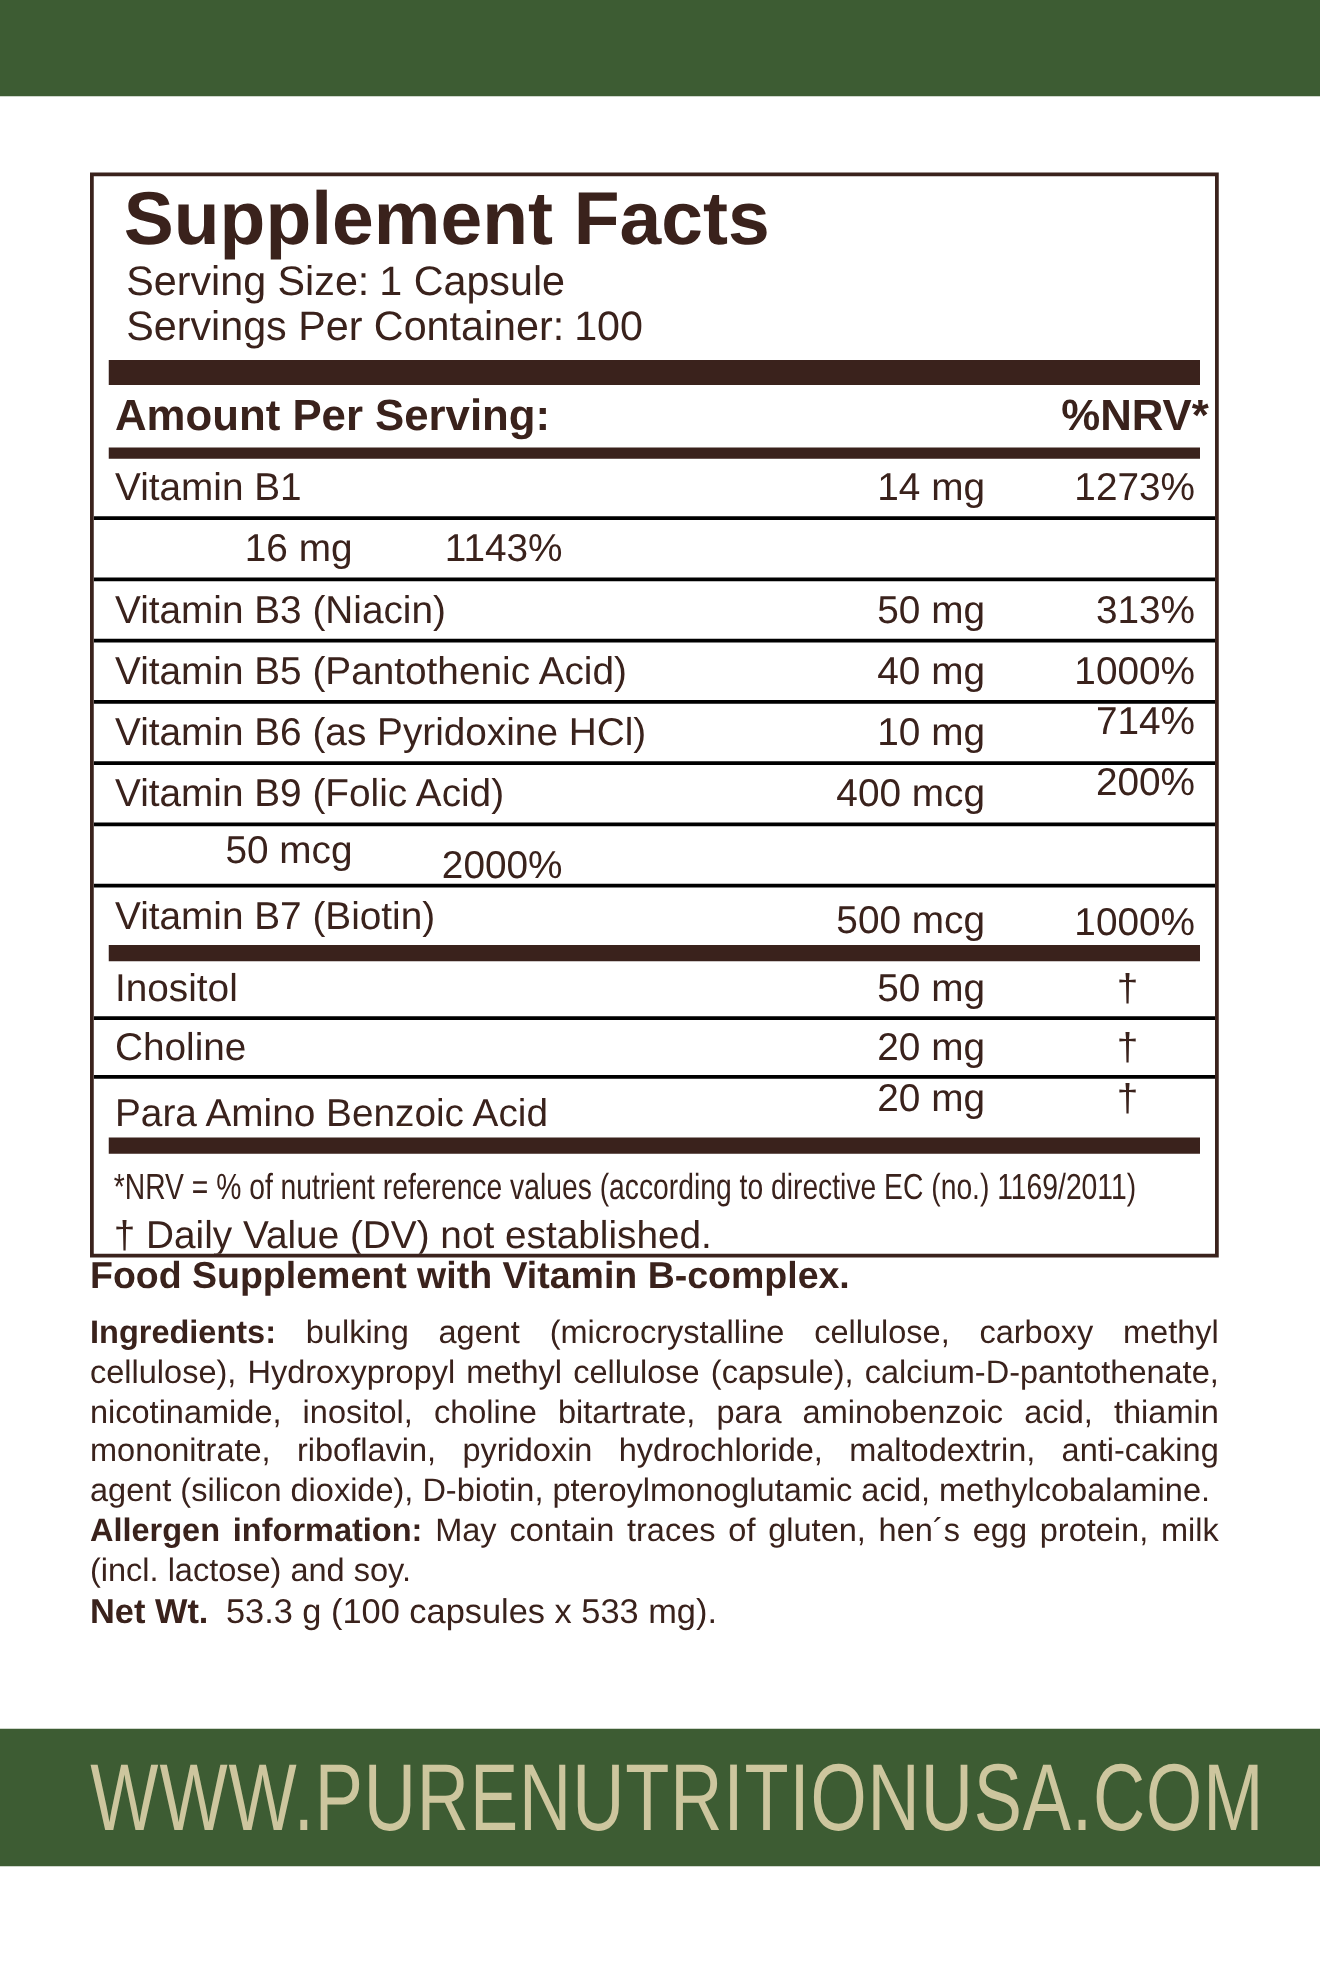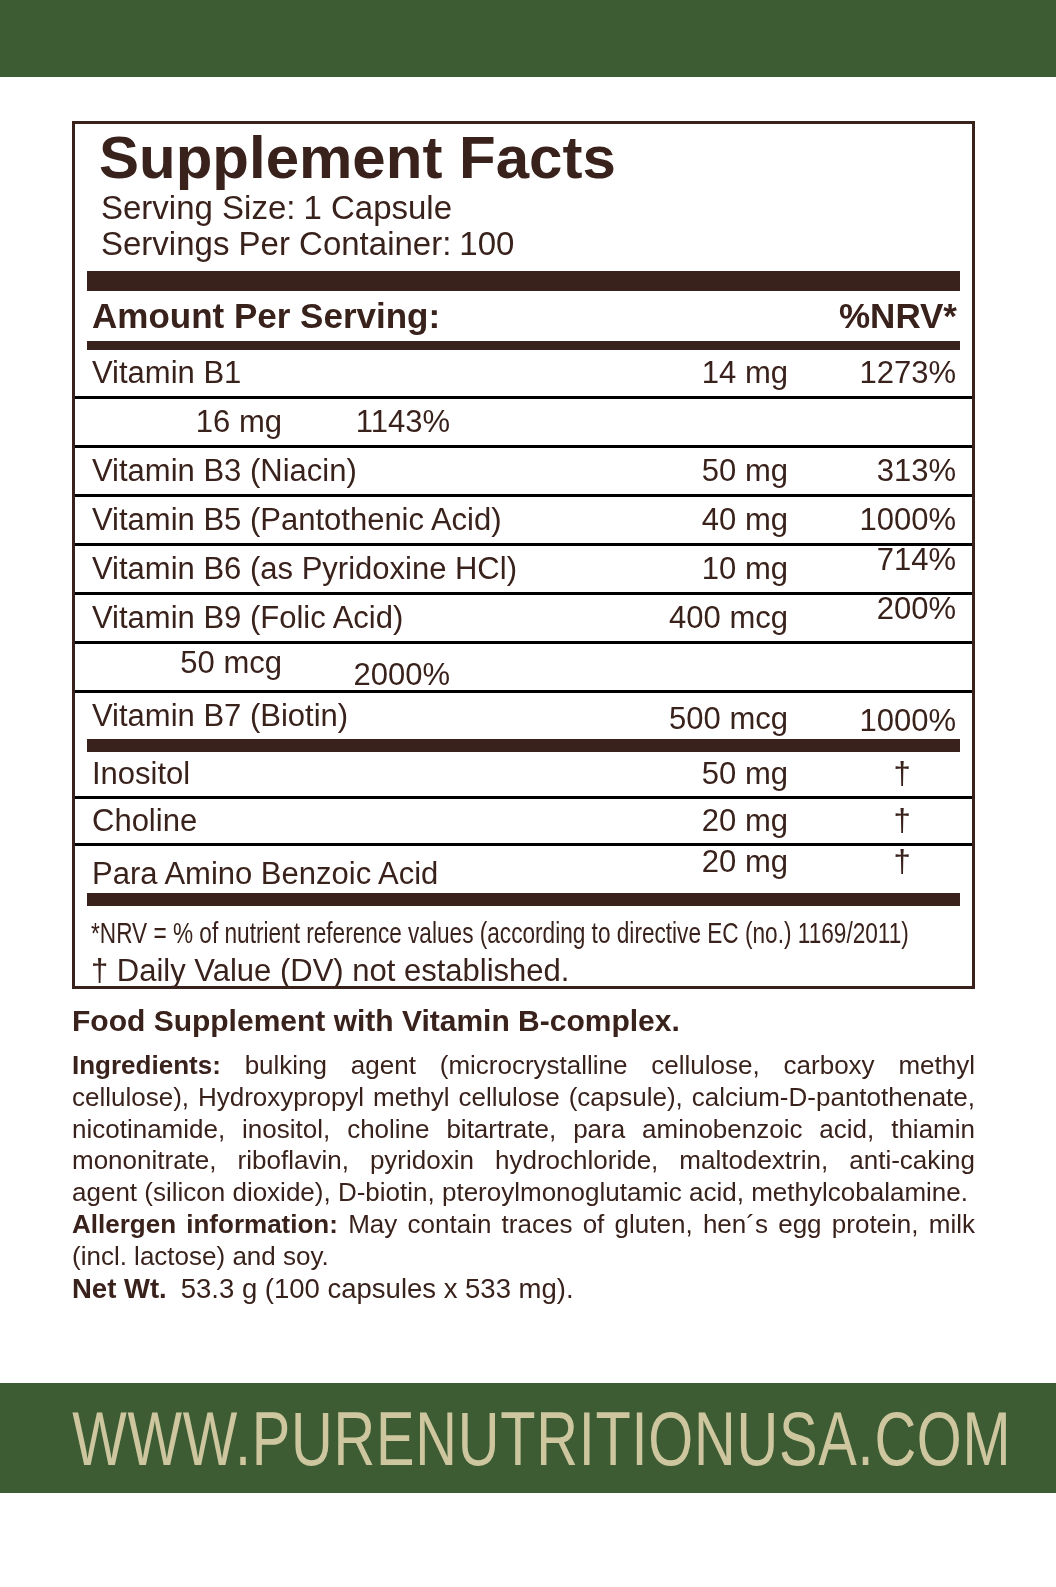--- a/index.html
+++ b/index.html
@@ -28,21 +28,21 @@
     font-size: 76px; font-weight: 400;
     color: #cdc69e;
     transform: scaleX(0.76);
     letter-spacing: 1px;
     white-space: nowrap;
     position: relative; left: 14px;
   }
 
   
   .panel {
-    position: absolute; left: 72px; top: 121px;
+    position: absolute; left: 72px; top: 138px;
     width: 897px; height: 862px;
     border: 3px solid #3a221c;
     background: #fff;
     overflow: hidden;
   }
   .sf-title {
     margin: 2px 0 0 24px;
     font-size: 60px; font-weight: bold;
     letter-spacing: 0px; line-height: 64px;
     white-space: nowrap;
@@ -54,21 +54,21 @@
   }
   .serving-line .val { margin-left: 8px; }
 
   .bar { background: #3a221c; margin: 0 12px; }
   .bar-thick { height: 20px; margin-top: 9px; }
   .bar-mid   { height: 9px; }
   .bar-sep   { height: 13px; }
 
   .hdr-row {
     display: flex; justify-content: space-between; align-items: center;
-    height: 50px; padding: 0 15px 0 17px;
+    height: 50px; padding: 0 5px 0 17px;
     font-weight: bold; font-size: 35px;
   }
 
   .row {
     display: flex; align-items: center;
     height: 46px;
     border-bottom: 3px solid #000000;
     padding: 0 16px 0 17px;
     font-size: 31px;
   }

